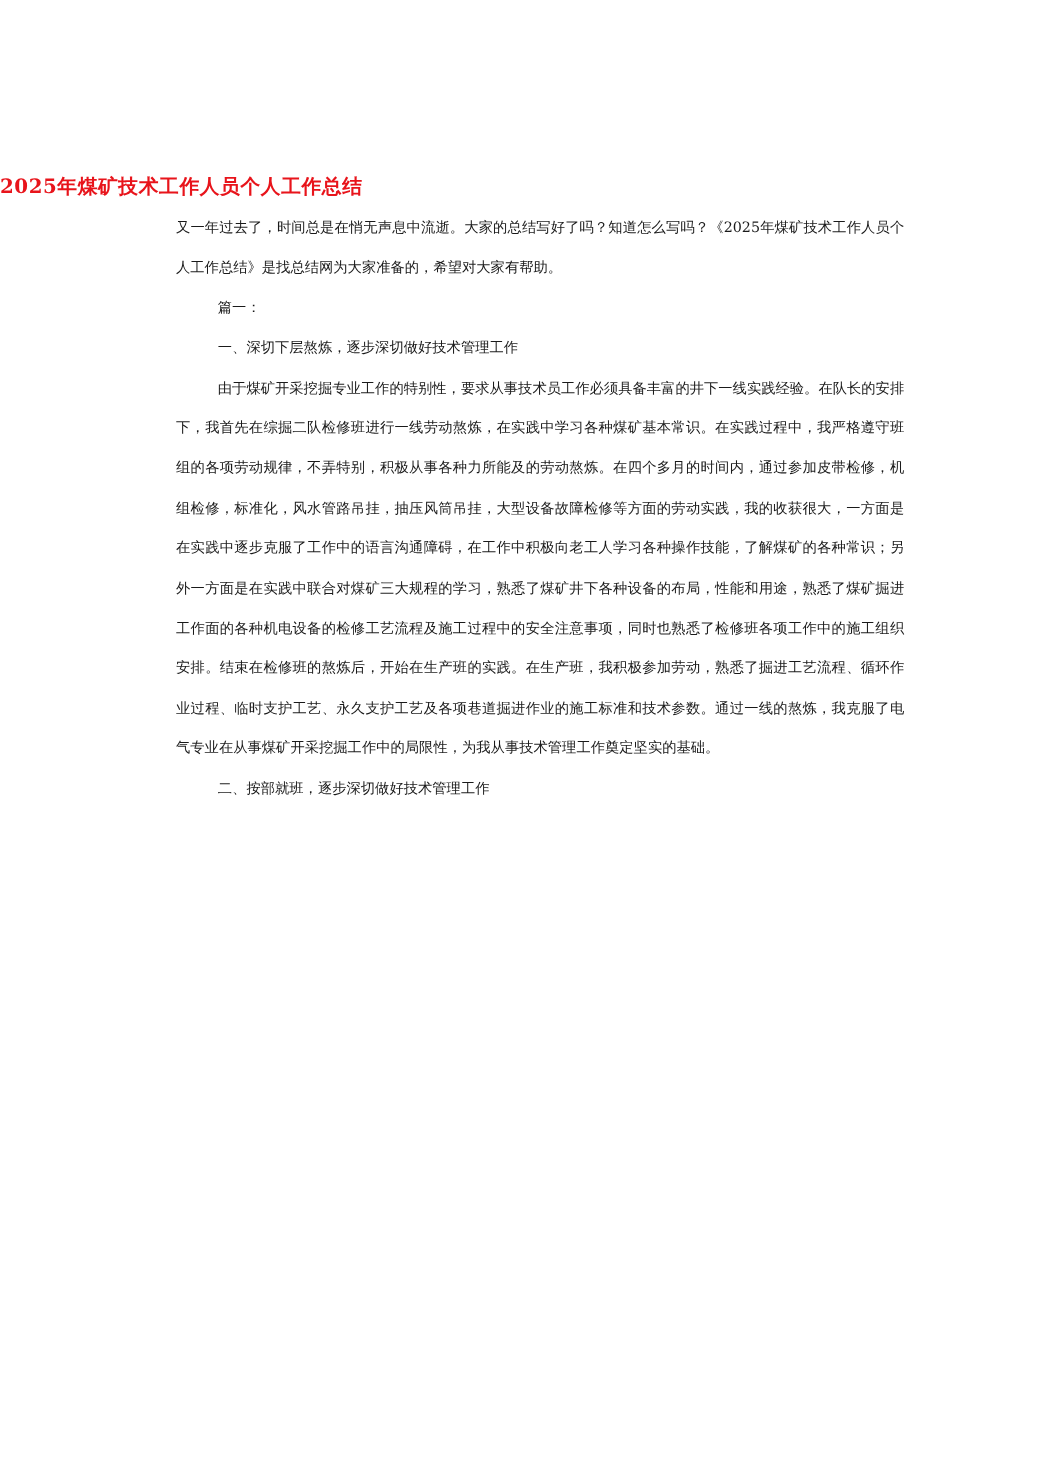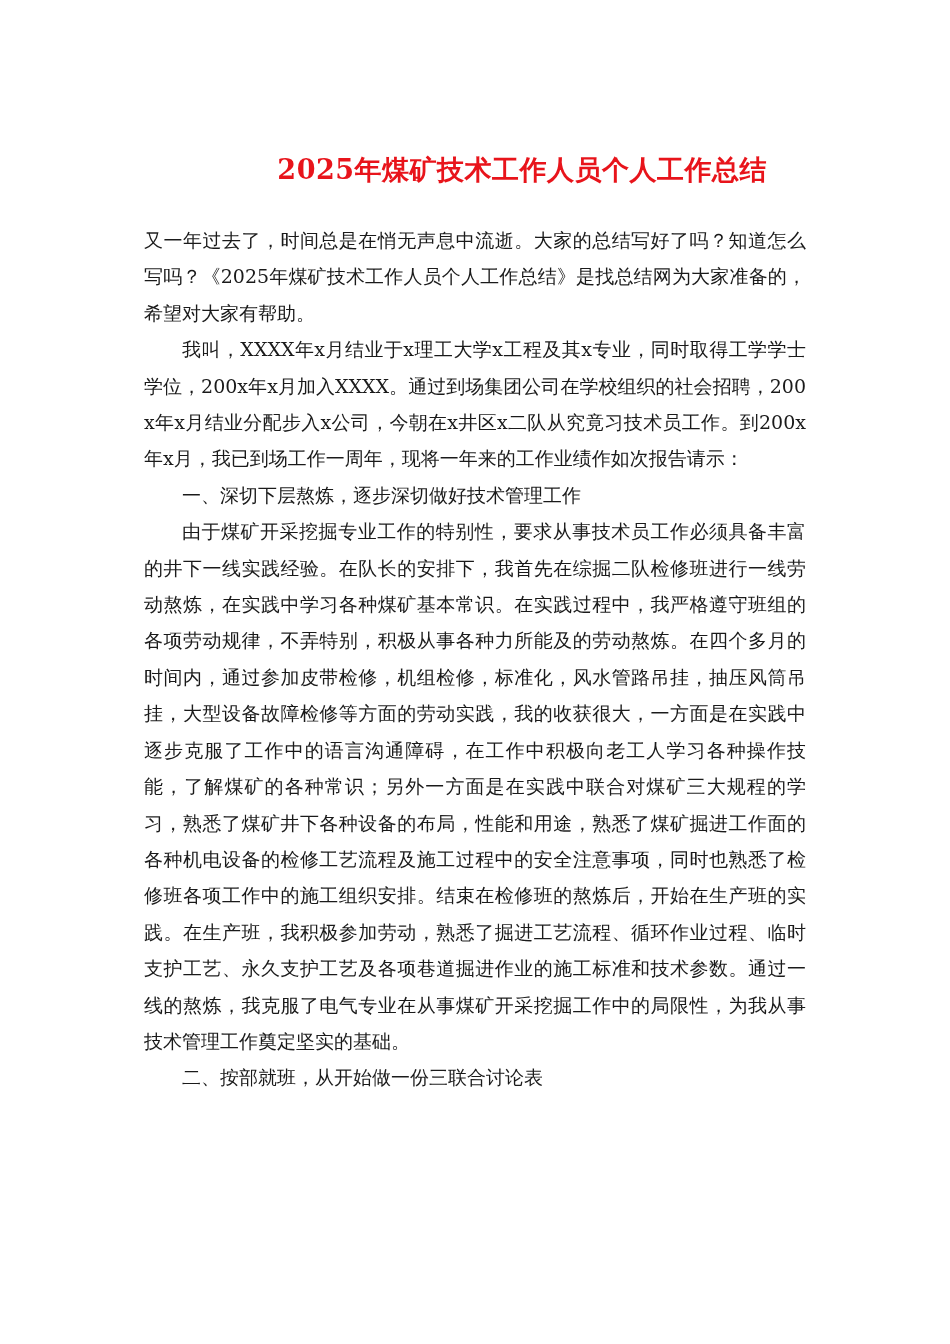--- a/index.html
+++ b/index.html
@@ -21,36 +21,35 @@
       top: 0;
       width: 950px;
       height: 1344px;
       background: #ffffff;
     }
     .title {
       position: absolute;
       left: 0;
       top: 152px;
       width: 767px;
-      text-align: right;
-      font-size: 27px;
+      text-align: left;
+      font-size: 18px;
       font-weight: bold;
       color: #e8141b;
       letter-spacing: 0.5px;
       line-height: 36px;
       font-family: "DejaVu Serif", "Liberation Serif", serif;
     }
     .body-text {
       position: absolute;
-      left: 144px;
+      left: 160px;
       top: 190px;
       width: 662px;
-      font-size: 19px;
+      font-size: 13px;
       line-height: 36.4px;
-      margin-top: 32px;
     }
     .para {
       margin: 0;
       text-align: justify;
       text-align-last: left;
       word-break: break-all;
     }
     .indent {
       text-indent: 38px;
     }
@@ -59,18 +58,18 @@
     }
   </style>
 </head>
 <body>
 
 <div class="page">
   <div class="title">2025年煤矿技术工作人员个人工作总结</div>
 
   <div class="body-text">
     <p class="para">又一年过去了，时间总是在悄无声息中流逝。大家的总结写好了吗？知道怎么写吗？《2025年煤矿技术工作人员个人工作总结》是找总结网为大家准备的，希望对大家有帮助。</p>
-    <p class="para indent">我叫，XXXX年x月结业于x理工大学x工程及其x专业，同时取得工学学士学位，200x年x月加入XXXX。通过到场集团公司在学校组织的社会招聘，200x年x月结业分配步入x公司，今朝在x井区x二队从究竟习技术员工作。到200x年x月，我已到场工作一周年，现将一年来的工作业绩作如次报告请示：</p>
+    <p class="para indent">篇一：</p>
     <p class="para heading">一、深切下层熬炼，逐步深切做好技术管理工作</p>
     <p class="para indent">由于煤矿开采挖掘专业工作的特别性，要求从事技术员工作必须具备丰富的井下一线实践经验。在队长的安排下，我首先在综掘二队检修班进行一线劳动熬炼，在实践中学习各种煤矿基本常识。在实践过程中，我严格遵守班组的各项劳动规律，不弄特别，积极从事各种力所能及的劳动熬炼。在四个多月的时间内，通过参加皮带检修，机组检修，标准化，风水管路吊挂，抽压风筒吊挂，大型设备故障检修等方面的劳动实践，我的收获很大，一方面是在实践中逐步克服了工作中的语言沟通障碍，在工作中积极向老工人学习各种操作技能，了解煤矿的各种常识；另外一方面是在实践中联合对煤矿三大规程的学习，熟悉了煤矿井下各种设备的布局，性能和用途，熟悉了煤矿掘进工作面的各种机电设备的检修工艺流程及施工过程中的安全注意事项，同时也熟悉了检修班各项工作中的施工组织安排。结束在检修班的熬炼后，开始在生产班的实践。在生产班，我积极参加劳动，熟悉了掘进工艺流程、循环作业过程、临时支护工艺、永久支护工艺及各项巷道掘进作业的施工标准和技术参数。通过一线的熬炼，我克服了电气专业在从事煤矿开采挖掘工作中的局限性，为我从事技术管理工作奠定坚实的基础。</p>
-    <p class="para heading">二、按部就班，从开始做一份三联合讨论表</p>
+    <p class="para heading">二、按部就班，逐步深切做好技术管理工作</p>
   </div>
 </div>
 
 </body></html>

